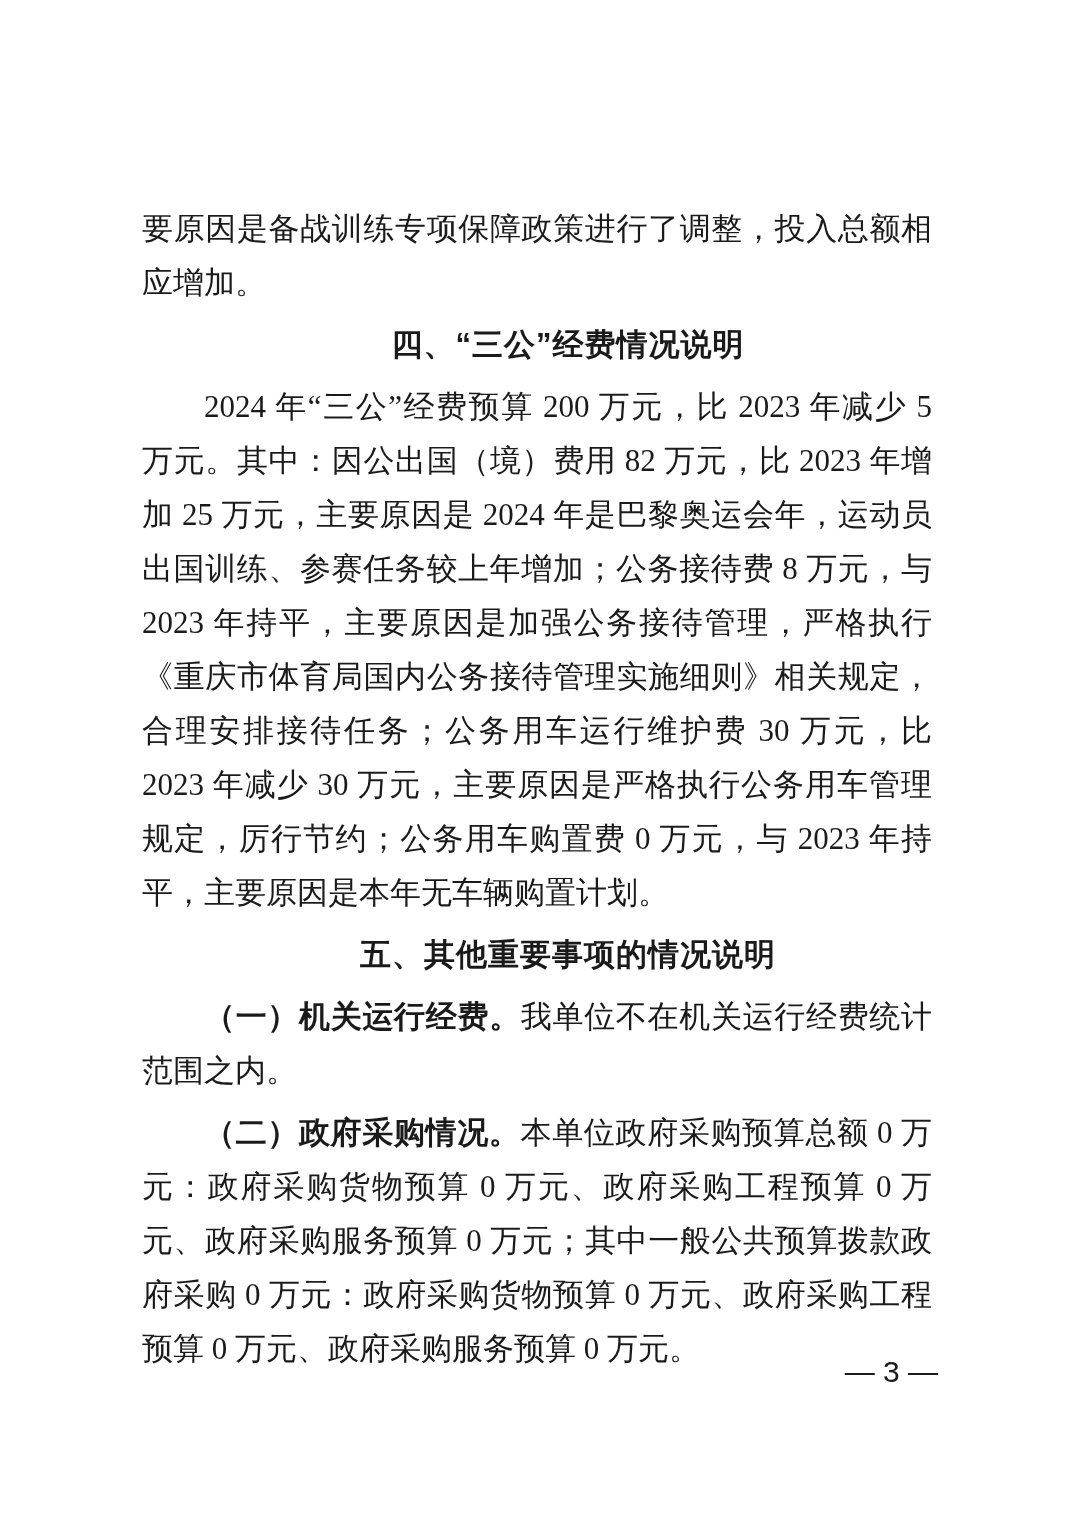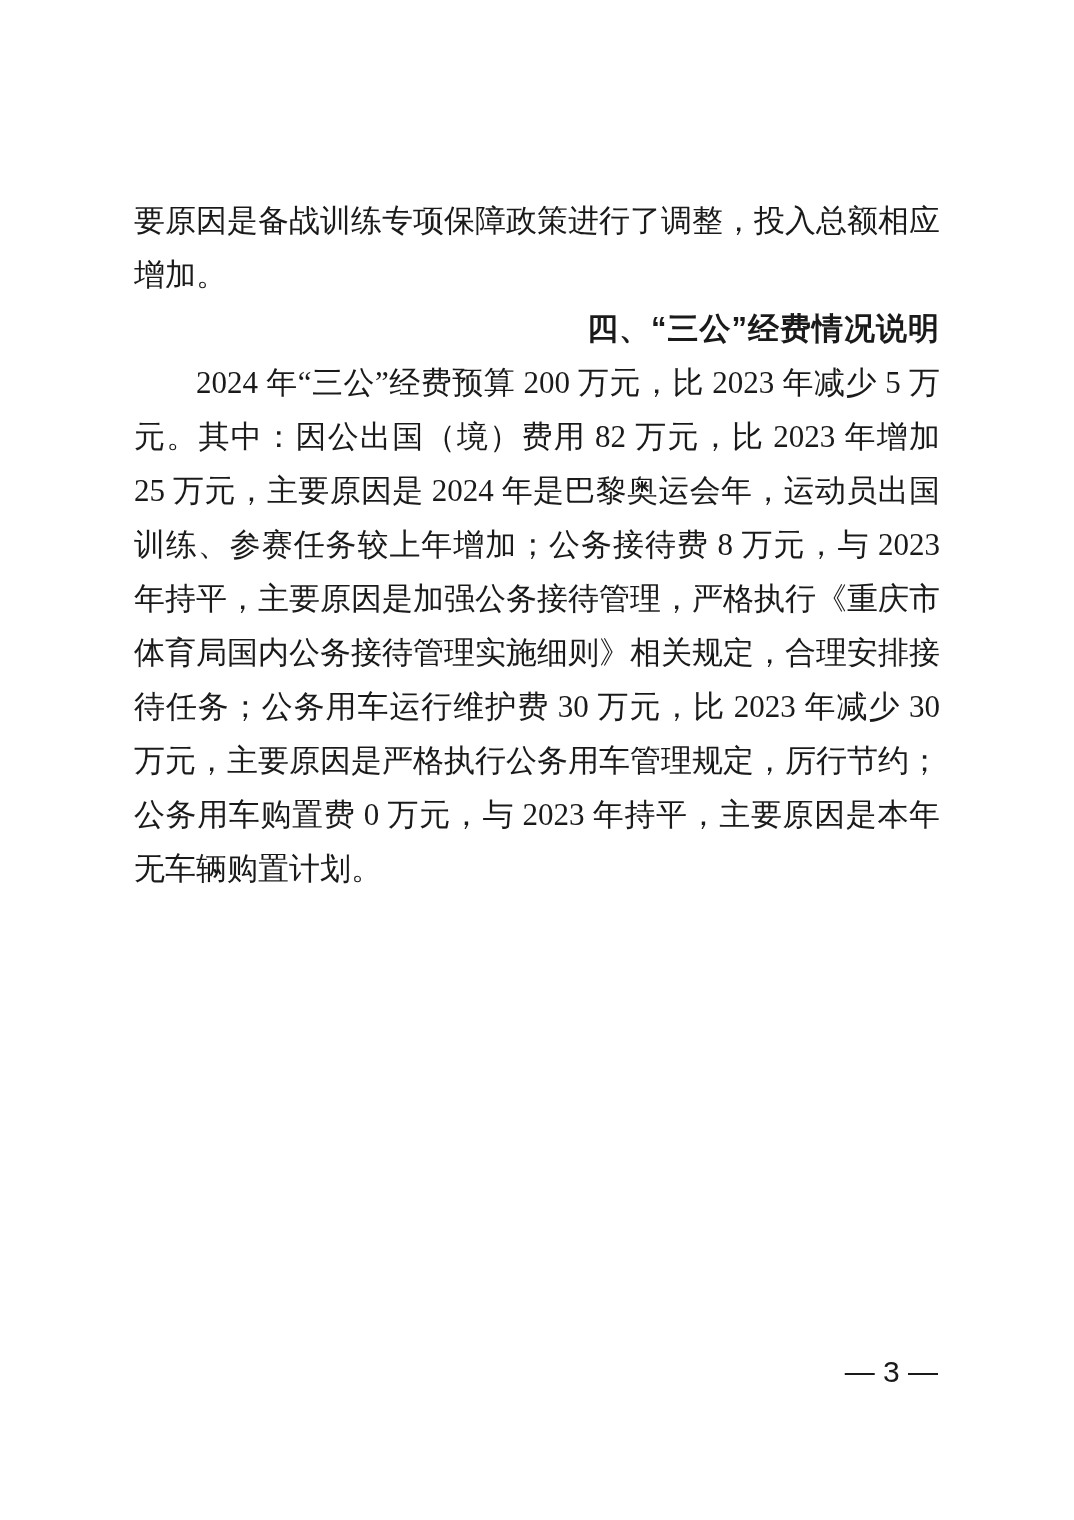--- a/index.html
+++ b/index.html
@@ -15,33 +15,33 @@
   .text-body {
     position: absolute;
     left: 134px;
     top: 194px;
     width: 806px;
     font-size: 31px;
     line-height: 54px;
     text-align: justify;
   }
   .para {
-    margin: 0;
+    margin: 8px;
     text-indent: 2em;
   }
   .para.no-indent {
     text-indent: 0;
   }
   .section-heading {
     margin: 0;
     font-size: 31px;
     line-height: 54px;
     font-weight: 700;
     text-indent: 2em;
-    text-align: right;
+    text-align: center;
     font-family: "Liberation Sans", "DejaVu Sans", sans-serif;
     letter-spacing: 1px;
   }
   .item-label {
     font-weight: 700;
   }
   .page-number {
     position: absolute;
     top: 1352px;
     right: 136px;
@@ -57,21 +57,24 @@
 <div class="page">
 
   <div class="text-body">
 
     <p class="para no-indent">要原因是备战训练专项保障政策进行了调整，投入总额相应增加。</p>
 
     <p class="section-heading">四、“三公”经费情况说明</p>
 
     <p class="para">2024 年“三公”经费预算 200 万元，比 2023 年减少 5 万元。其中：因公出国（境）费用 82 万元，比 2023 年增加 25 万元，主要原因是 2024 年是巴黎奥运会年，运动员出国训练、参赛任务较上年增加；公务接待费 8 万元，与 2023 年持平，主要原因是加强公务接待管理，严格执行《重庆市体育局国内公务接待管理实施细则》相关规定，合理安排接待任务；公务用车运行维护费 30 万元，比 2023 年减少 30 万元，主要原因是严格执行公务用车管理规定，厉行节约；公务用车购置费 0 万元，与 2023 年持平，主要原因是本年无车辆购置计划。</p>
 
+    <p class="section-heading">五、其他重要事项的情况说明</p>
 
+    <p class="para"><span class="item-label">（一）机关运行经费。</span><span>我单位不在机关运行经费统计范围之内。</span></p>
 
+    <p class="para"><span class="item-label">（二）政府采购情况。</span><span>本单位政府采购预算总额 0 万元：政府采购货物预算 0 万元、政府采购工程预算 0 万元、政府采购服务预算 0 万元；其中一般公共预算拨款政府采购 0 万元：政府采购货物预算 0 万元、政府采购工程预算 0 万元、政府采购服务预算 0 万元。</span></p>
 
 
   </div>
 
   <div class="page-number">— 3 —</div>
 
 </div>
 
 </body></html>

